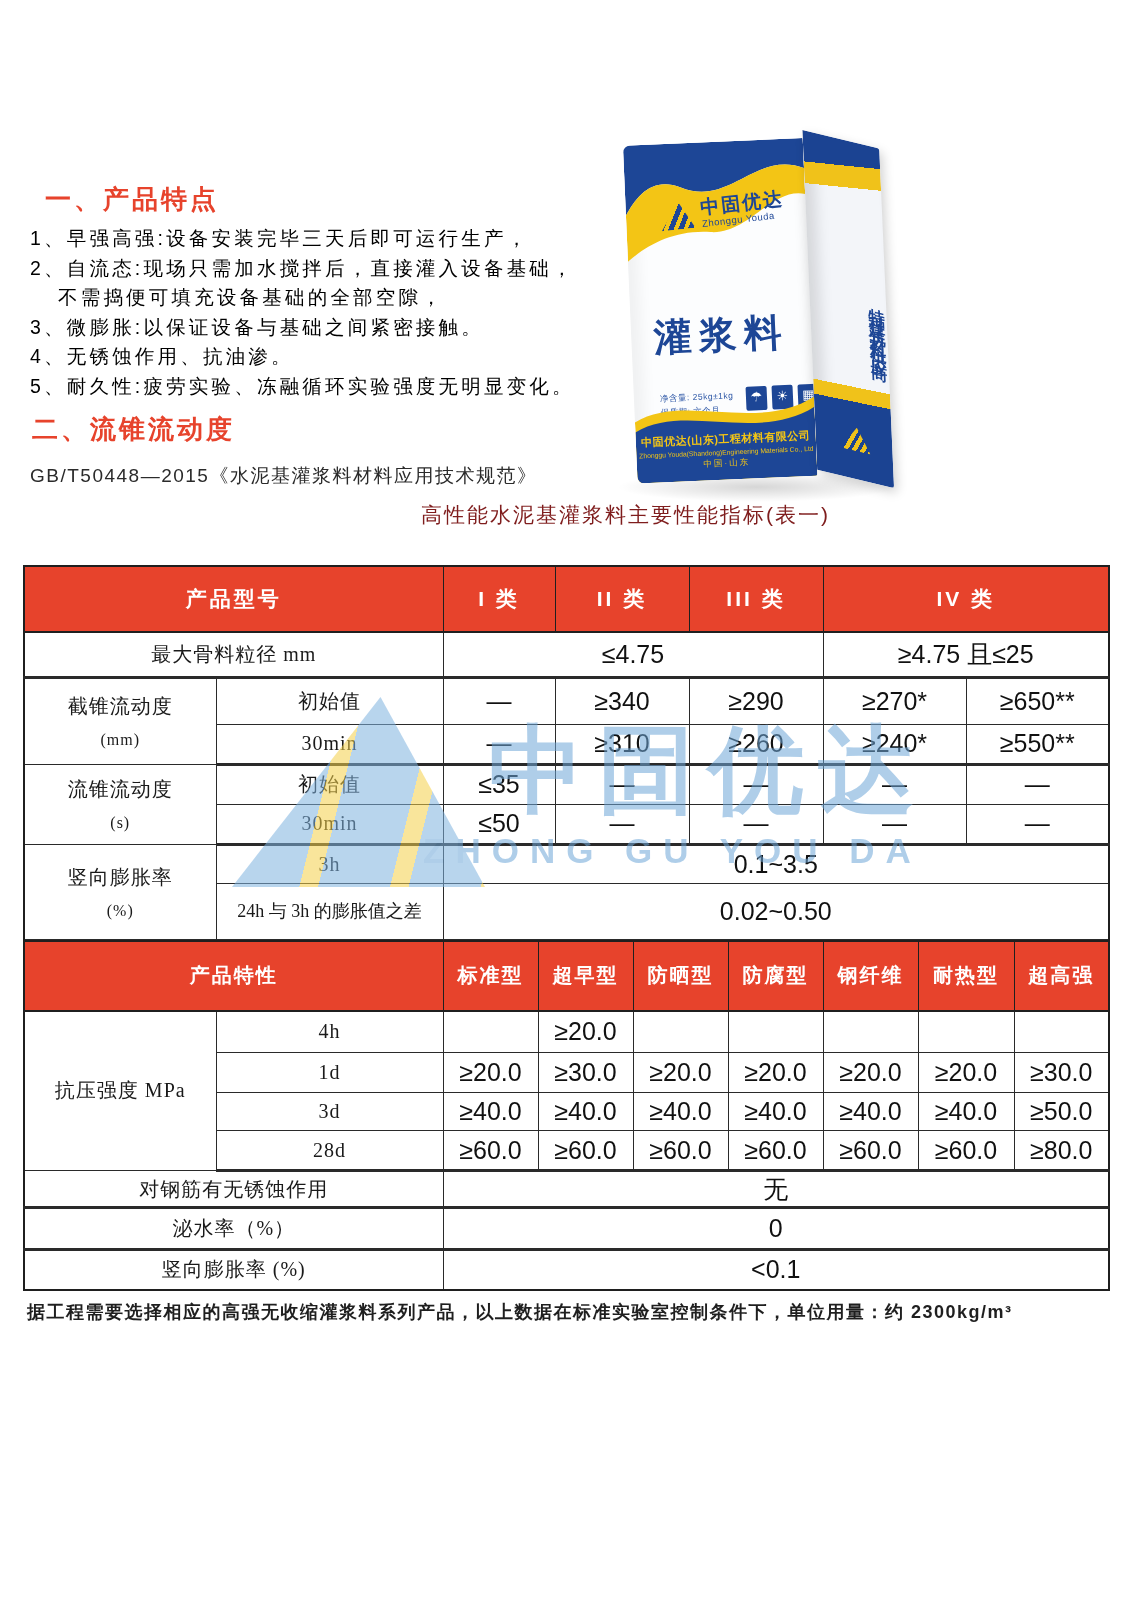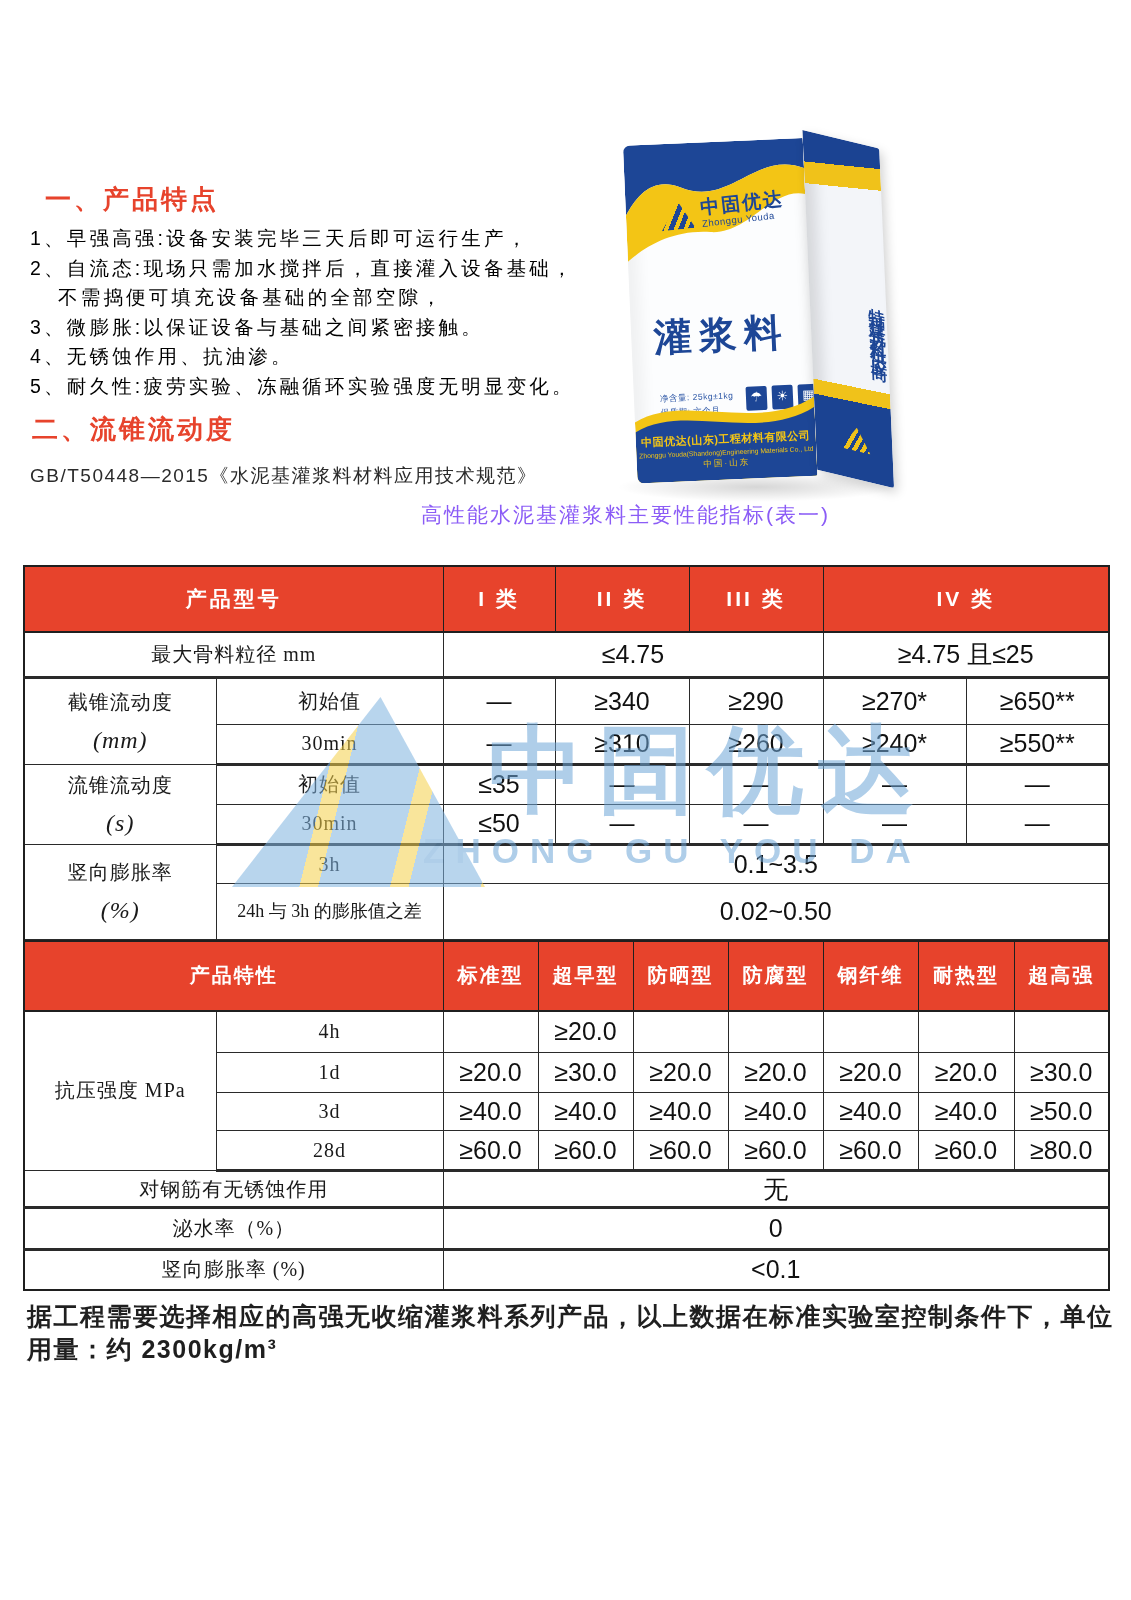--- a/index.html
+++ b/index.html
@@ -8,21 +8,21 @@
 
   
   .h-red { position:absolute; left:45px; color:#e7432c; font-size:26px; font-weight:bold; letter-spacing:3px; }
   .h1 { top:182px; }
   .h2 { top:412px; left:32px; }
   .feature-list { position:absolute; left:30px; top:224px; width:560px; }
   .feature-line { font-size:19.5px; line-height:29.5px; color:#000000; letter-spacing:3.2px; white-space:nowrap; }
   .feature-line.cont { padding-left:28px; }
   .gb-line { position:absolute; left:30px; top:463px; font-size:19px; color:#2b2b2b; letter-spacing:1.5px; }
   .table-caption { position:absolute; left:23px; top:501px; width:1085px; text-align:center; padding-left:120px;
-                   font-size:21px; color:#8b5cf6; letter-spacing:2px; }
+                   font-size:21px; color:#7f1d1d; letter-spacing:2px; }
 
   
   .package { position:absolute; left:598px; top:110px; width:326px; height:392px; }
   .bag { position:absolute; left:0; top:0; width:100%; height:100%; transform:rotate(-2.5deg); }
   .bag-shadow { position:absolute; left:18px; bottom:0px; width:280px; height:30px;
                 background:radial-gradient(ellipse at center, rgba(0,0,0,0.16), rgba(0,0,0,0) 70%); }
   .bag-front { position:absolute; left:32px; top:30px; width:180px; height:338px; background:#fcfdfe;
                border-radius:7px 1px 2px 7px; overflow:hidden;
                box-shadow:inset 10px 0 14px rgba(0,0,0,0.05), inset -6px 0 8px rgba(0,0,0,0.04); }
   .front-top-svg { position:absolute; top:0; left:0; }
@@ -60,36 +60,36 @@
   .tables-wrap { position:absolute; left:23px; top:565px; width:1085px; }
   table.spec { border-collapse:collapse; width:1085px; table-layout:fixed; }
   table.spec td, table.spec th { border:1px solid #2a2a2a; text-align:center; vertical-align:middle; padding:0; }
   table.t1 { border:2px solid #1f1f1f; border-bottom:none; }
   table.t2 { border:2px solid #1f1f1f; border-top:none; }
   tr.hdr th { background:#e7432c; color:#fff; font-weight:bold; border-color:#1f1f1f; }
   .t1 tr.hdr th { font-size:21px; letter-spacing:3px; border-bottom:2px solid #1f1f1f; }
   .t2 tr.hdr th { font-size:20px; letter-spacing:2px; border-top:2px solid #1f1f1f; border-bottom:2px solid #1f1f1f; }
   th.big-label { font-size:22px; letter-spacing:4px; }
   td.lbl { font-family:"Liberation Serif", serif; font-size:20px; color:#1a1a1a; letter-spacing:1px; }
-  td.lbl .l2 { display:block; font-size:24px; margin-top:11px;font-style:italic; }
+  td.lbl .l2 { display:block; font-size:16px; margin-top:11px; }
   td.val { font-family:Liberation Sans, sans-serif; font-size:25px; color:#111; }
   td.tight { font-size:18px; letter-spacing:0; }
   tr.sep td { border-bottom-width:3px; }
 
   
   .watermark { position:absolute; left:0; top:0; width:1085px; height:373px; pointer-events:none; z-index:3; opacity:0.55; }
   .wm-tri { position:absolute; left:198px; top:132px; width:275px; height:190px;
             clip-path:polygon(4% 100%, 58% 0, 96% 100%);
             background:repeating-linear-gradient(104deg, #7fb3e0 0 34px, #f5d14a 34px 52px, #7fb3e0 52px 88px); }
   .wm-cn { position:absolute; left:465px; top:142px; font-size:96px; font-weight:bold; color:#6ea7d8;
            letter-spacing:14px; white-space:nowrap; }
   .wm-en { position:absolute; left:400px; top:266px; font-size:35px; font-weight:bold; color:#6ea7d8;
            letter-spacing:11px; white-space:nowrap; }
 
-  .footer-note { position:absolute; left:27px; top:1300px; width:1090px; font-size:25px; font-weight:bold;
+  .footer-note { position:absolute; left:27px; top:1300px; width:1090px; font-size:18px; font-weight:bold;
                  color:#1f1f1f; letter-spacing:1.5px; }
 </style>
 </head>
 <body>
 
 <div class="page">
 
   <div class="h-red h1">一、产品特点</div>
   <div class="feature-list">
     <div class="feature-line">1、早强高强:设备安装完毕三天后即可运行生产，</div>

